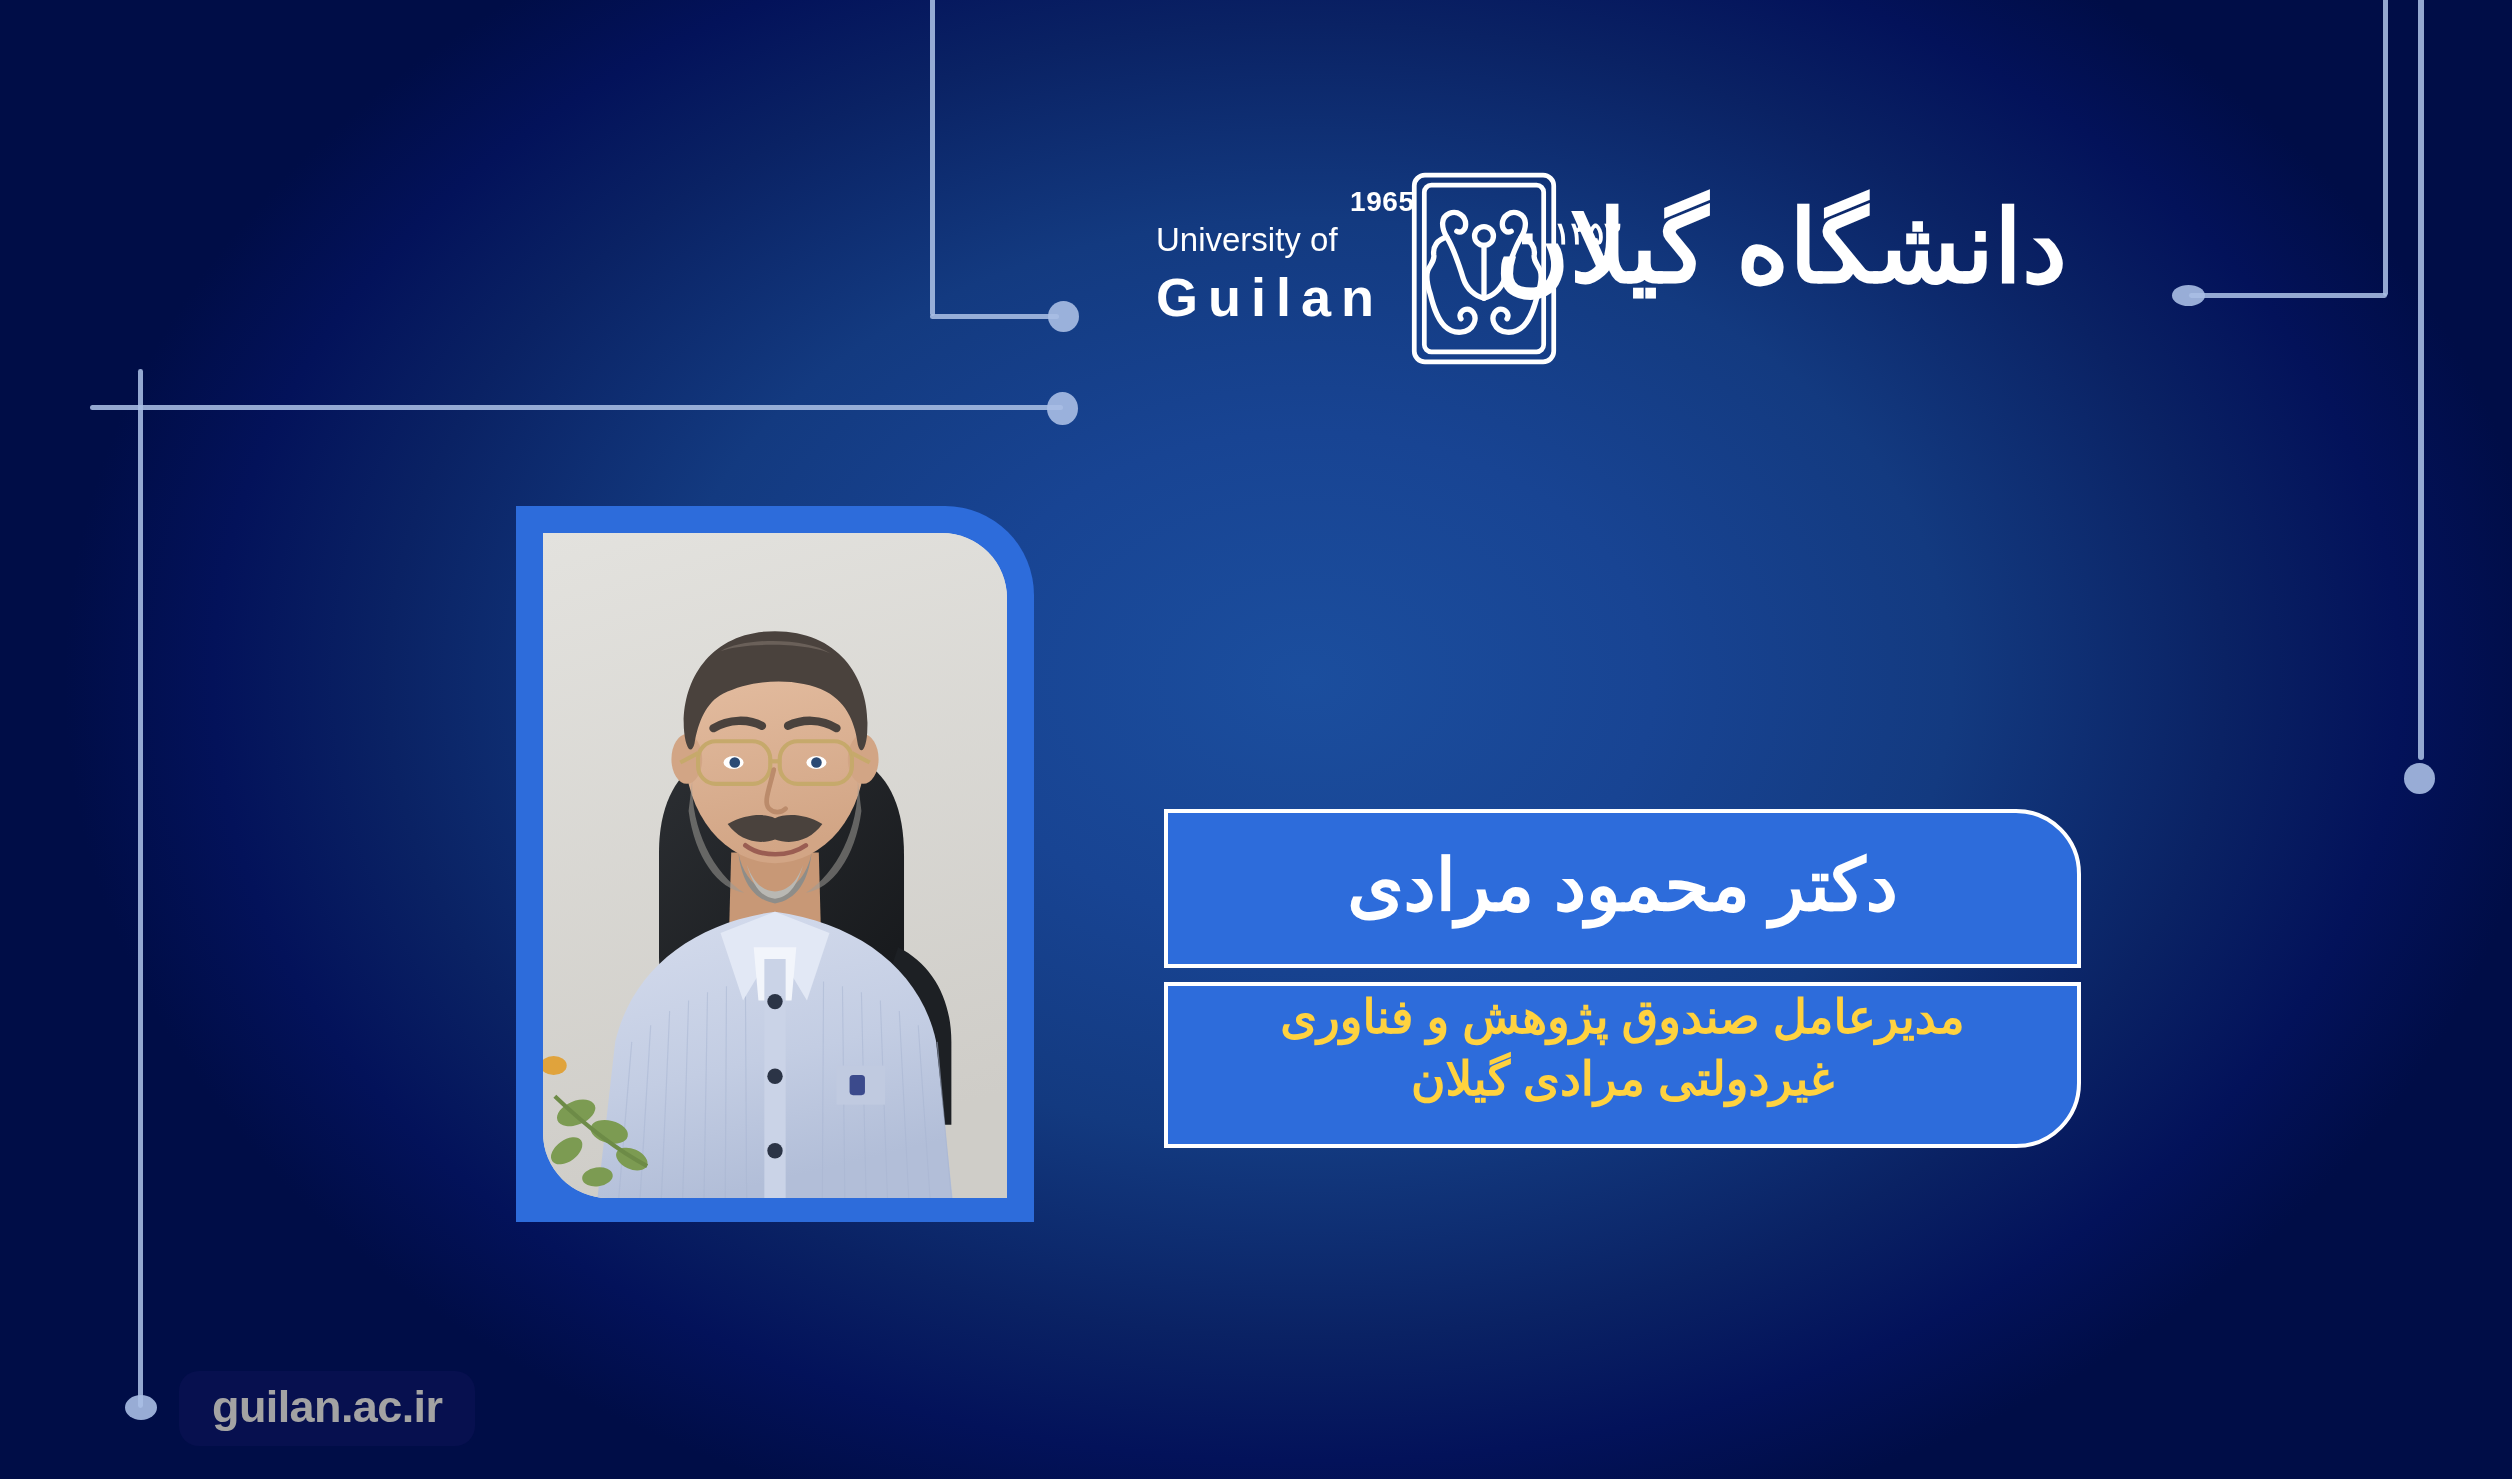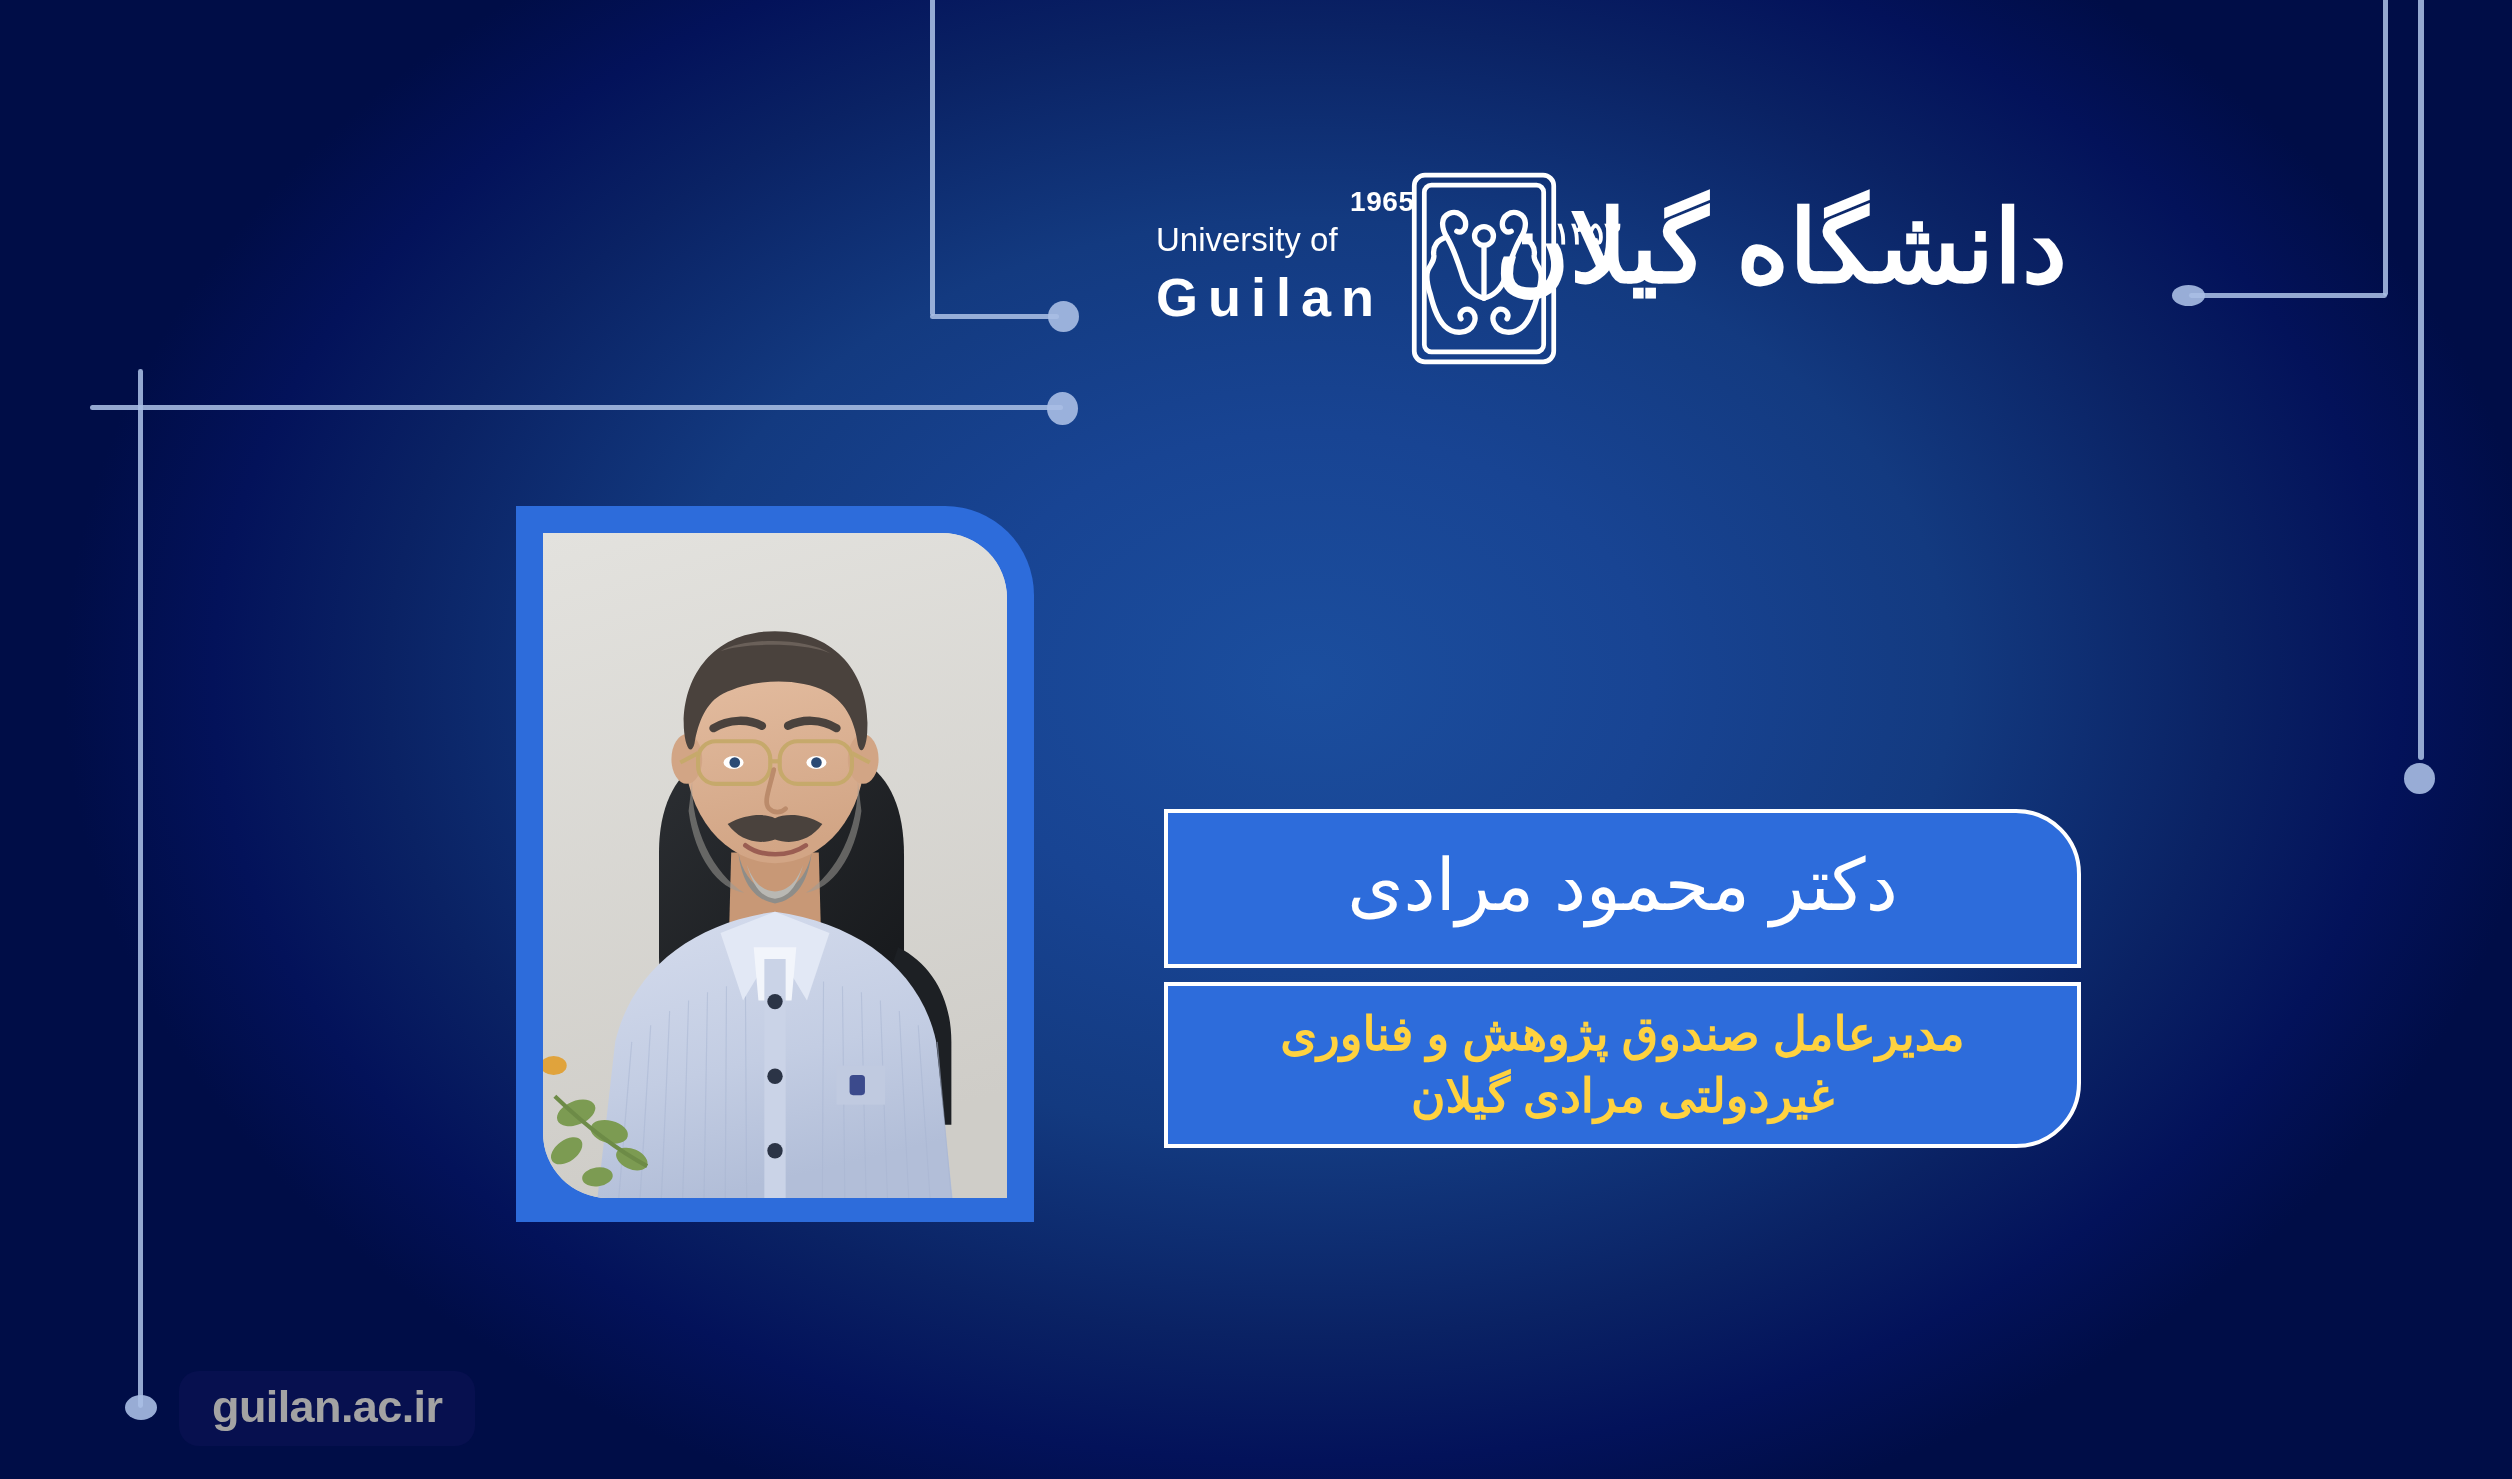--- a/index.html
+++ b/index.html
@@ -70,33 +70,33 @@
     position:absolute;
     left:1164px;top:809px;
     width:917px;height:159px;
     background:#2D6CDB;
     border:4.1px solid #ffffff;
     border-radius:0 65px 0 0;
     box-sizing:border-box;
     display:flex;align-items:center;justify-content:center;
   }
   #name-card .txt{
-    color:#ffffff;font-size:72px;font-weight:400;
+    color:#ffffff;font-size:72px;font-weight:700;
     direction:rtl;text-align:left;line-height:1.1;
     transform:translateY(-3.5px);
   }
   #title-card{
     position:absolute;
     left:1164px;top:982px;
     width:917px;height:166px;
     background:#2D6CDB;
     border:4.1px solid #ffffff;
     border-radius:0 0 65px 0;
     box-sizing:border-box;
-    display:flex;flex-direction:column;align-items:center;justify-content:center;
+    display:flex;flex-direction:column;align-items:center;justify-content:flex-start;
   }
   #title-card .txt{
     color:#FFD23F;font-size:47px;font-weight:700;
     direction:rtl;text-align:center;line-height:1.32;
     padding:0 24px;
   }
 
   
   #url-chip{
     position:absolute;

